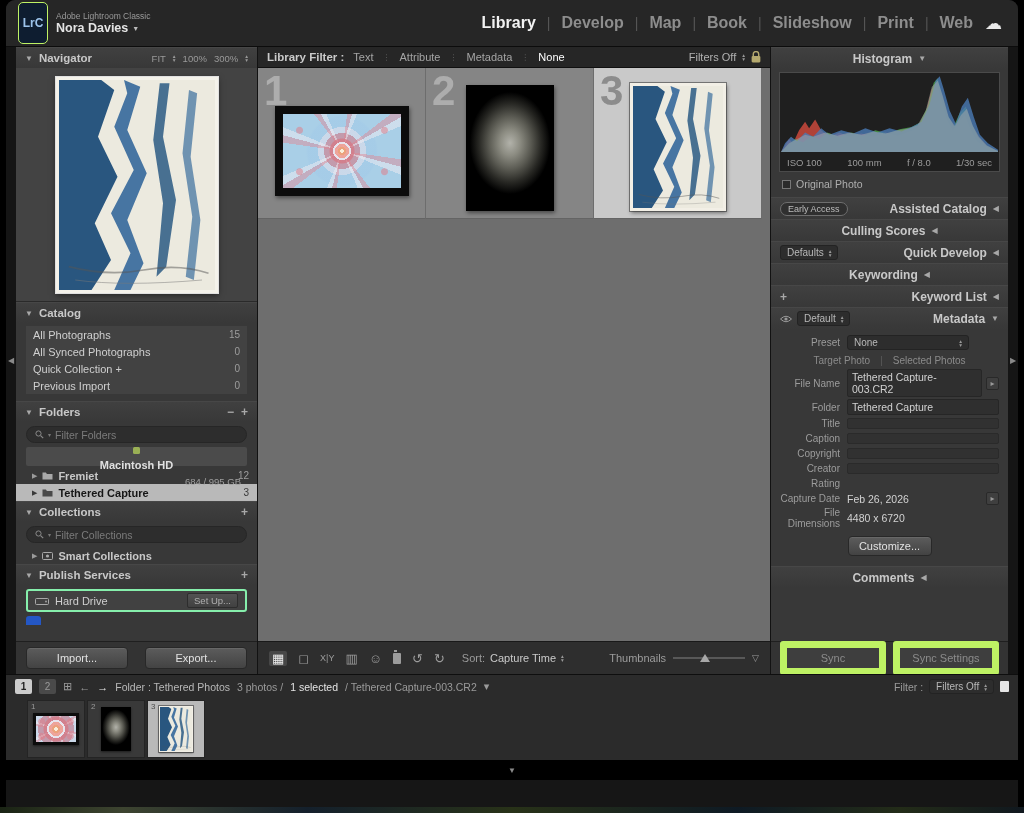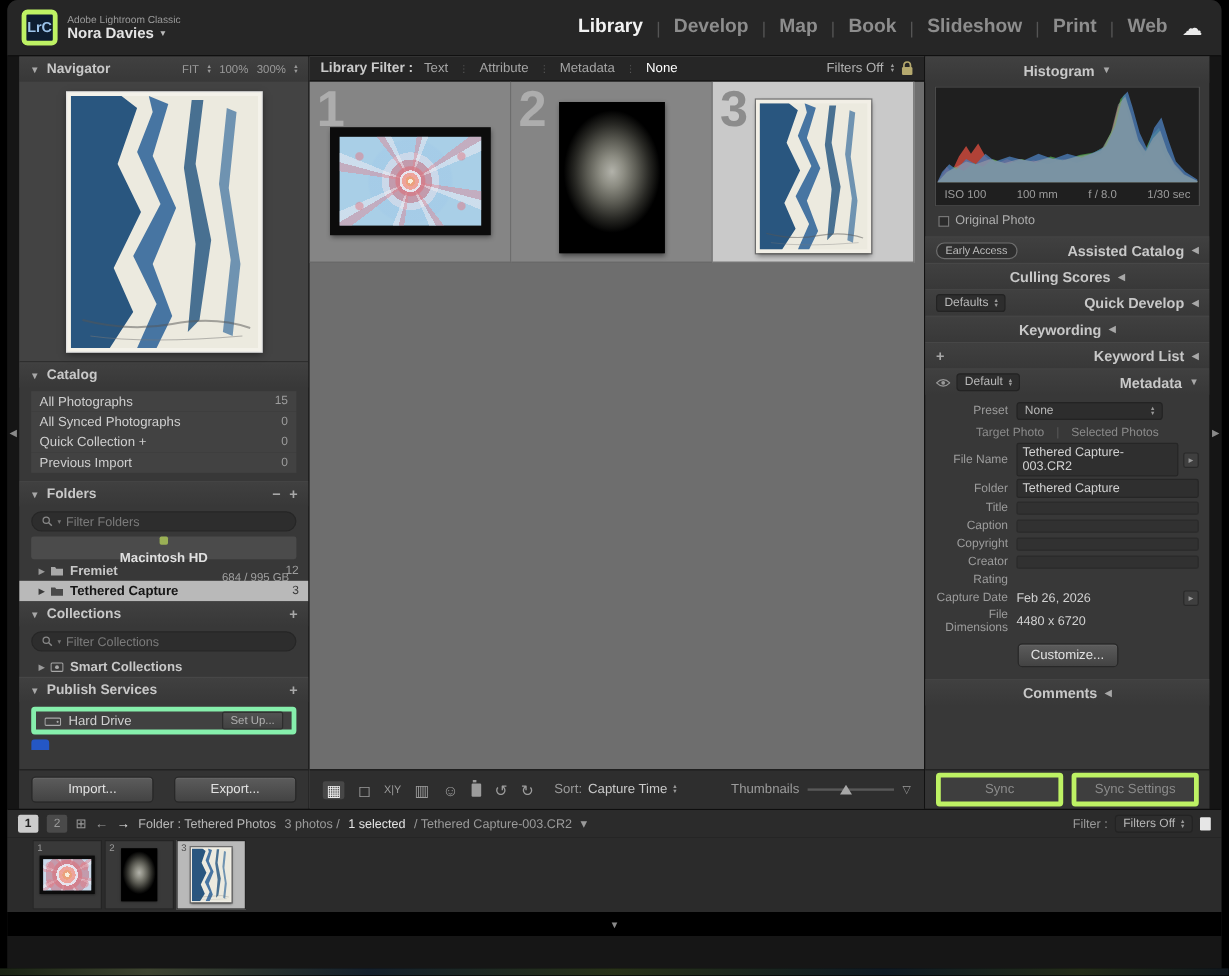--- a/index.html
+++ b/index.html
@@ -11,21 +11,21 @@
   .titlebar { height:27px; background:linear-gradient(#dcdada,#d2d0d0); position:relative; display:flex; align-items:center; justify-content:center; flex:none; border-bottom:1px solid #aaa; }
   .lights { position:absolute; left:11px; top:7px; display:flex; gap:8px; }
   .tl { width:12px; height:12px; border-radius:50%; }
   .tl.red{background:#ff5f57;border:1px solid #e0443e;} .tl.yel{background:#febc2e;border:1px solid #d89c22;} .tl.grn{background:#28c840;border:1px solid #1aa82f;}
   .title-wrap { display:flex; align-items:center; gap:5px; }
   .tbicon { width:13px; height:13px; border-radius:3px; background:linear-gradient(#5a6a7a,#22303e); border:1px solid #1a2430; }
   .wtitle { font-size:12px; font-weight:bold; color:#3c3c3c; }
 
   
   .header { height:47px; background:#262626; display:flex; align-items:center; padding:0 16px 0 12px; flex:none; border-bottom:1px solid #0c0c0c; }
-  .logo { width:30px; height:30px; background:#0e1d30; border:4px solid #bef264; border-radius:5px; color:#9cc3ea; font-weight:bold; font-size:12px; display:flex; align-items:center; justify-content:center; flex:none; }
+  .logo { width:30px; height:42px; background:#0e1d30; border:1px solid #bef264; border-radius:5px; color:#9cc3ea; font-weight:bold; font-size:12px; display:flex; align-items:center; justify-content:center; flex:none; }
   .identity { margin-left:8px; }
   .id1 { font-size:8.5px; color:#9a9a9a; }
   .id2 { font-size:12.5px; color:#e4e4e4; font-weight:bold; display:flex; align-items:center; gap:4px; }
   .id2 .dtri { font-size:7px; color:#bbb; }
   .modules { margin-left:auto; display:flex; align-items:center; gap:11px; }
   .module { font-size:16px; font-weight:bold; color:#8d8d8d; cursor:default; }
   .module.active { color:#f2f2f2; }
   .msep { color:#555; font-size:14px; font-weight:normal; }
   .cloud { color:#eaeaea; font-size:17px; margin-left:12px; }
 
@@ -57,21 +57,21 @@
   .volspace { margin-left:auto; font-size:9.5px; color:#a0a0a0; font-weight:normal; }
   .frow { display:flex; align-items:center; gap:5px; height:17px; padding:0 8px 0 16px; font-size:11px; color:#c8c8c8; }
   .frow .tri { font-size:7px; color:#9a9a9a; }
   .frow .lbl { font-weight:bold; }
   .frow .fcnt { margin-left:auto; font-size:10px; color:#9d9d9d; }
   .frow.selected { background:#b9b9b9; color:#161616; }
   .frow.selected .tri, .frow.selected .fcnt { color:#3a3a3a; }
   .ficon, .cicon { display:inline-flex; color:#a8a8a8; }
   .frow.selected .ficon { color:#4a4a4a; }
 
-  .prow { display:flex; align-items:center; gap:6px; margin:4px 10px 0; background:#414141; border:4px solid #86efac; border-radius:3px; height:23px; padding:0 7px; font-size:11px; color:#cfcfcf; }
+  .prow { display:flex; align-items:center; gap:6px; margin:4px 10px 0; background:#414141; border:2px solid #86efac; border-radius:3px; height:23px; padding:0 7px; font-size:11px; color:#cfcfcf; }
   .prow .setup { margin-left:auto; font-size:9.5px; color:#b0b0b0; background:linear-gradient(#525252,#414141); border:1px solid #2d2d2d; border-radius:2px; padding:1px 6px; }
   .prow-partial { height:9px; overflow:hidden; margin:4px 10px 0; display:flex; }
   .flicon { width:15px; height:15px; border-radius:3px; background:#2457c5; }
   .dricon { display:inline-flex; color:#a8a8a8; }
 
   .pbottom { height:33px; flex:none; background:#333333; border-top:1px solid #1f1f1f; display:flex; align-items:center; justify-content:space-between; padding:0 10px; }
   .btn { background:linear-gradient(#5c5c5c,#434343); border:1px solid #282828; border-radius:4px; color:#e2e2e2; font-size:11px; padding:4px 0; width:102px; text-align:center; box-shadow:inset 0 1px 0 rgba(255,255,255,.08); }
 
   
   .center { flex:1; display:flex; flex-direction:column; background:#6e6e6e; min-width:0; }
@@ -138,21 +138,21 @@
   .mlabel { width:76px; text-align:right; font-size:10px; color:#9c9c9c; padding-right:7px; flex:none; }
   .mval { flex:1; font-size:10.5px; color:#d2d2d2; min-height:11px; }
   .mval.box { background:#2f2f2f; border:1px solid #262626; border-radius:2px; padding:1px 4px; }
   .mval.field { background:#313131; border:1px solid #2a2a2a; border-radius:2px; }
   .mval.plain { background:none; }
   .mbtn { width:13px; height:13px; background:#3f3f3f; border:1px solid #292929; border-radius:2px; margin-left:4px; flex:none; color:#999; font-size:8px; display:flex; align-items:center; justify-content:center; }
   .mtabs { display:flex; justify-content:center; align-items:center; gap:10px; font-size:10px; color:#8b8b8b; margin:5px 0 3px; }
   .mtab-sep { color:#5a5a5a; }
   .customize { display:block; margin:7px auto 8px; width:84px; padding:3px 0; }
   .syncbar { margin-top:auto; height:33px; flex:none; background:#333; border-top:1px solid #1f1f1f; display:flex; align-items:center; gap:7px; padding:0 9px; }
-  .syncbtn { flex:1; text-align:center; background:#3e3e3e; border:4px solid #bef264; border-radius:3px; color:#8b8b8b; font-size:11px; padding:4px 0; }
+  .syncbtn { flex:1; text-align:center; background:#3e3e3e; border:7px solid #bef264; border-radius:3px; color:#8b8b8b; font-size:11px; padding:4px 0; }
 
   
   .filmbar { height:24px; flex:none; background:#2b2b2b; border-top:1px solid #0e0e0e; display:flex; align-items:center; gap:7px; padding:0 9px; }
   .monbtn { width:17px; height:15px; border-radius:2px; font-size:10px; display:flex; align-items:center; justify-content:center; }
   .mon1 { background:#cccccc; color:#222; font-weight:bold; }
   .mon2 { background:#4a4a4a; color:#9a9a9a; }
   .fbicon { color:#9a9a9a; font-size:11px; }
   .fbicon.bright { color:#e8e8e8; font-weight:bold; }
   .fbtext { font-size:10.5px; color:#b8b8b8; }
   .fbdim { font-size:10.5px; color:#9a9a9a; }

